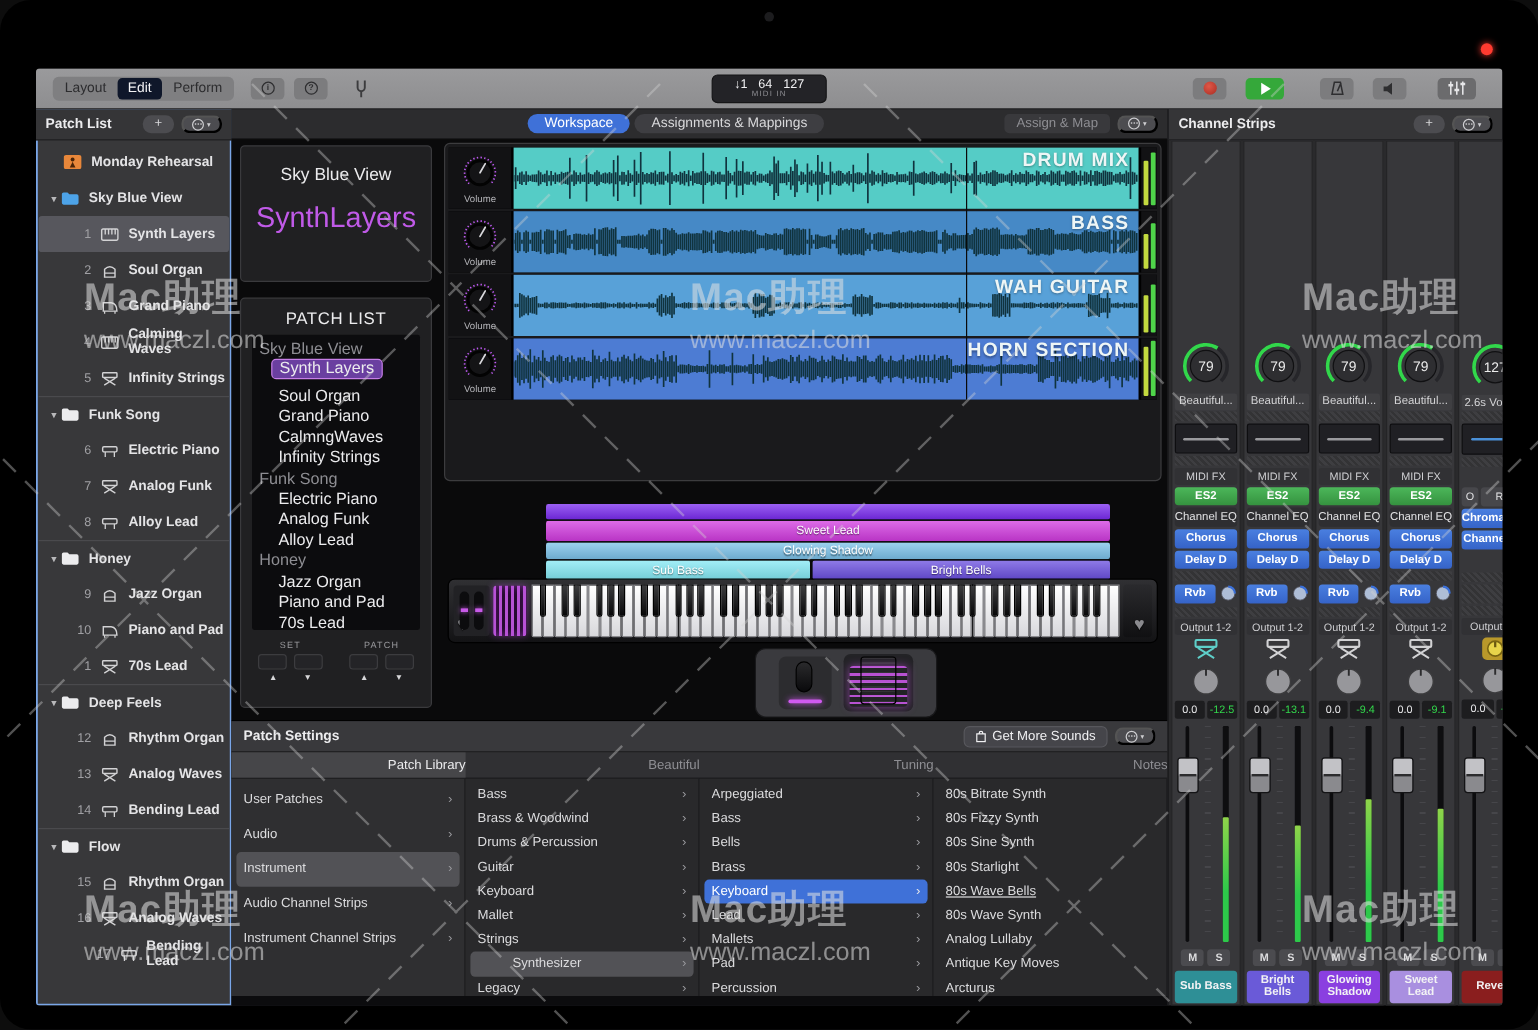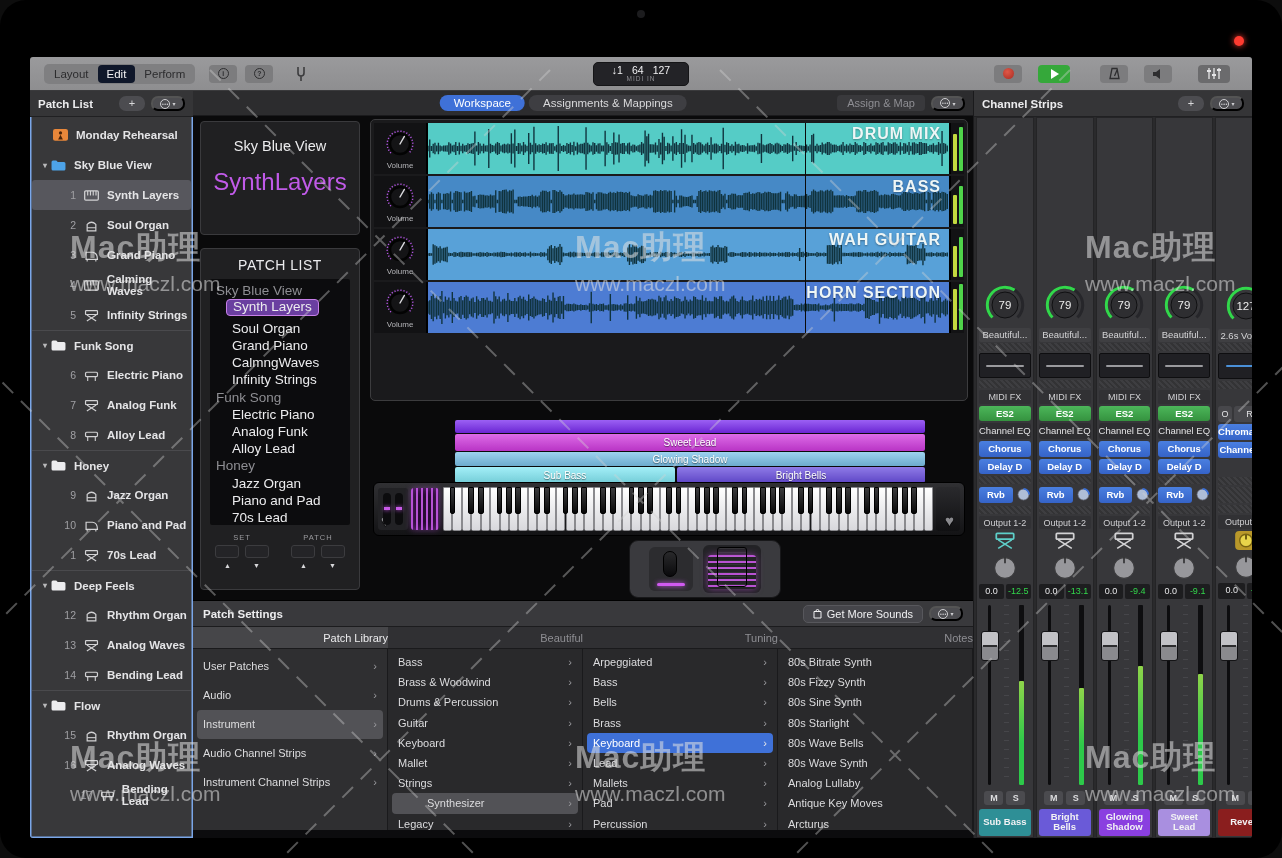--- a/index.html
+++ b/index.html
@@ -929,21 +929,21 @@
             </div>
             <div class="psitem" style="height: 20.2px; line-height: 20.2px;">
               <span class="lb">80s Fizzy Synth</span>
             </div>
             <div class="psitem" style="height: 20.2px; line-height: 20.2px;">
               <span class="lb">80s Sine Synth</span>
             </div>
             <div class="psitem" style="height: 20.2px; line-height: 20.2px;">
               <span class="lb">80s Starlight</span>
             </div>
-            <div class="psitem" style="height: 20.2px; line-height: 20.2px;">
+            <div class="psitem" style="height: 20.2px; line-height: 20.2px; text-decoration: underline;">
               <span class="lb">80s Wave Bells</span>
             </div>
             <div class="psitem" style="height: 20.2px; line-height: 20.2px;">
               <span class="lb">80s Wave Synth</span>
             </div>
             <div class="psitem" style="height: 20.2px; line-height: 20.2px;">
               <span class="lb">Analog Lullaby</span>
             </div>
             <div class="psitem" style="height: 20.2px; line-height: 20.2px;">
               <span class="lb">Antique Key Moves</span>

